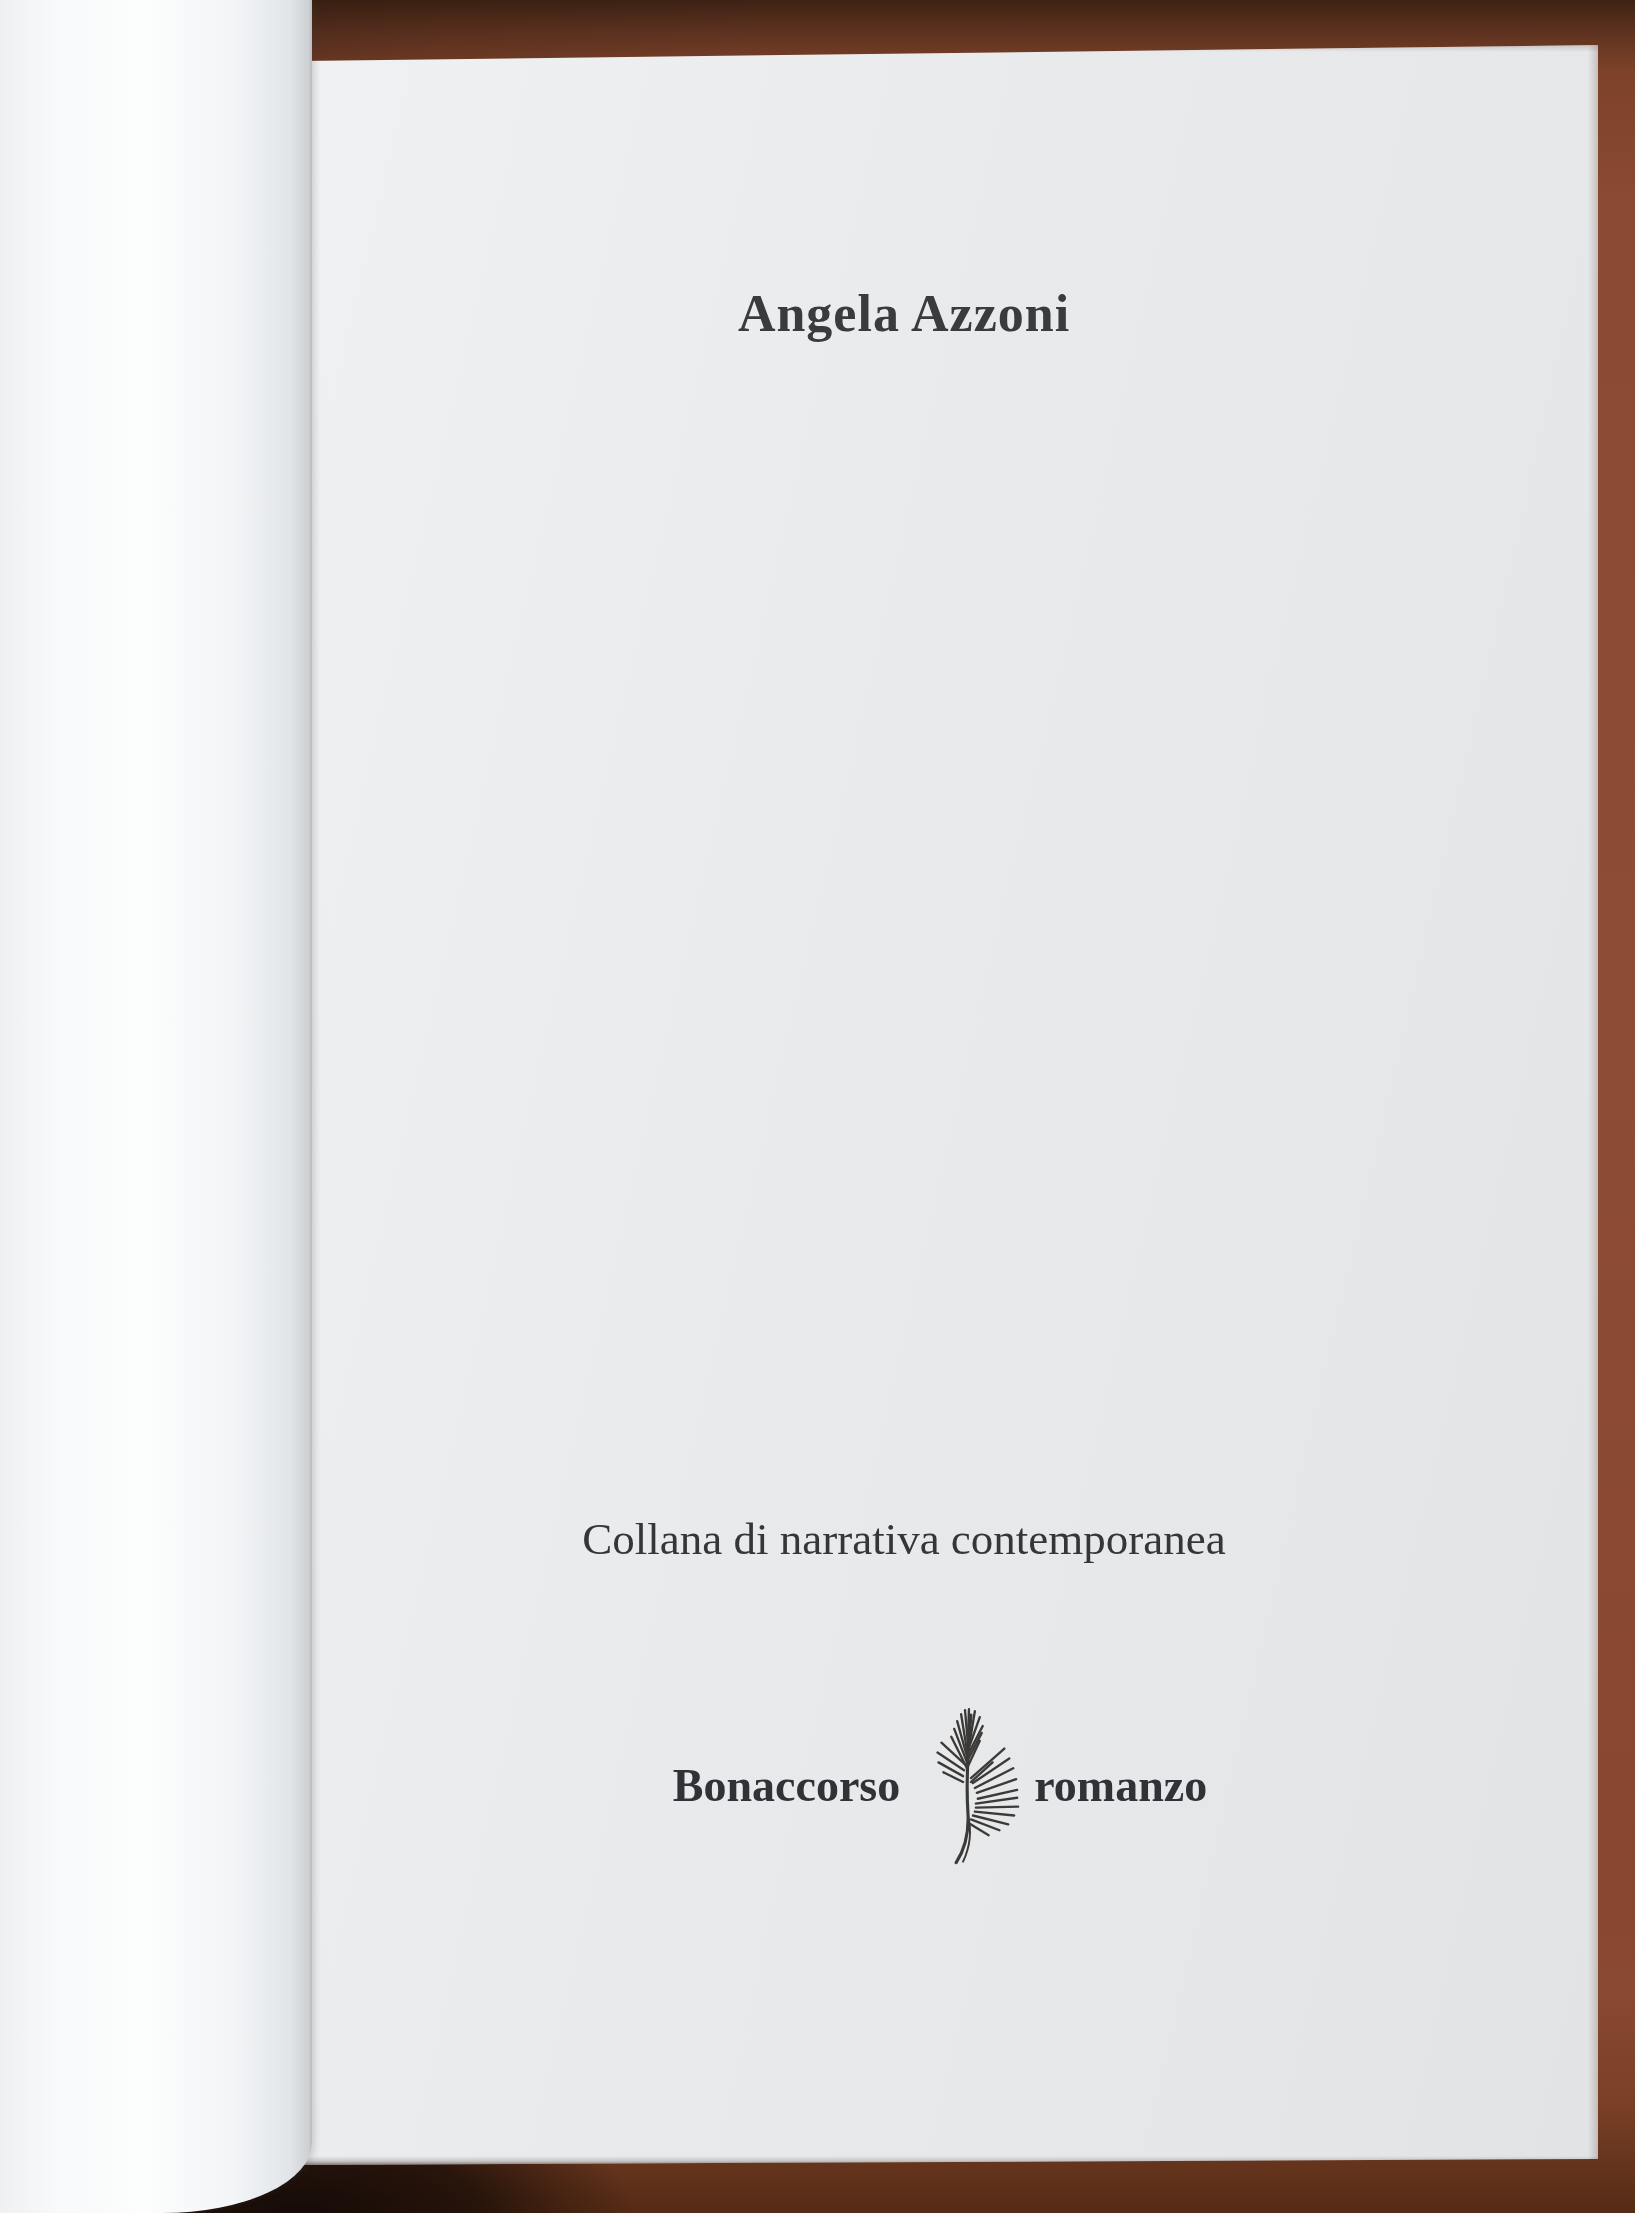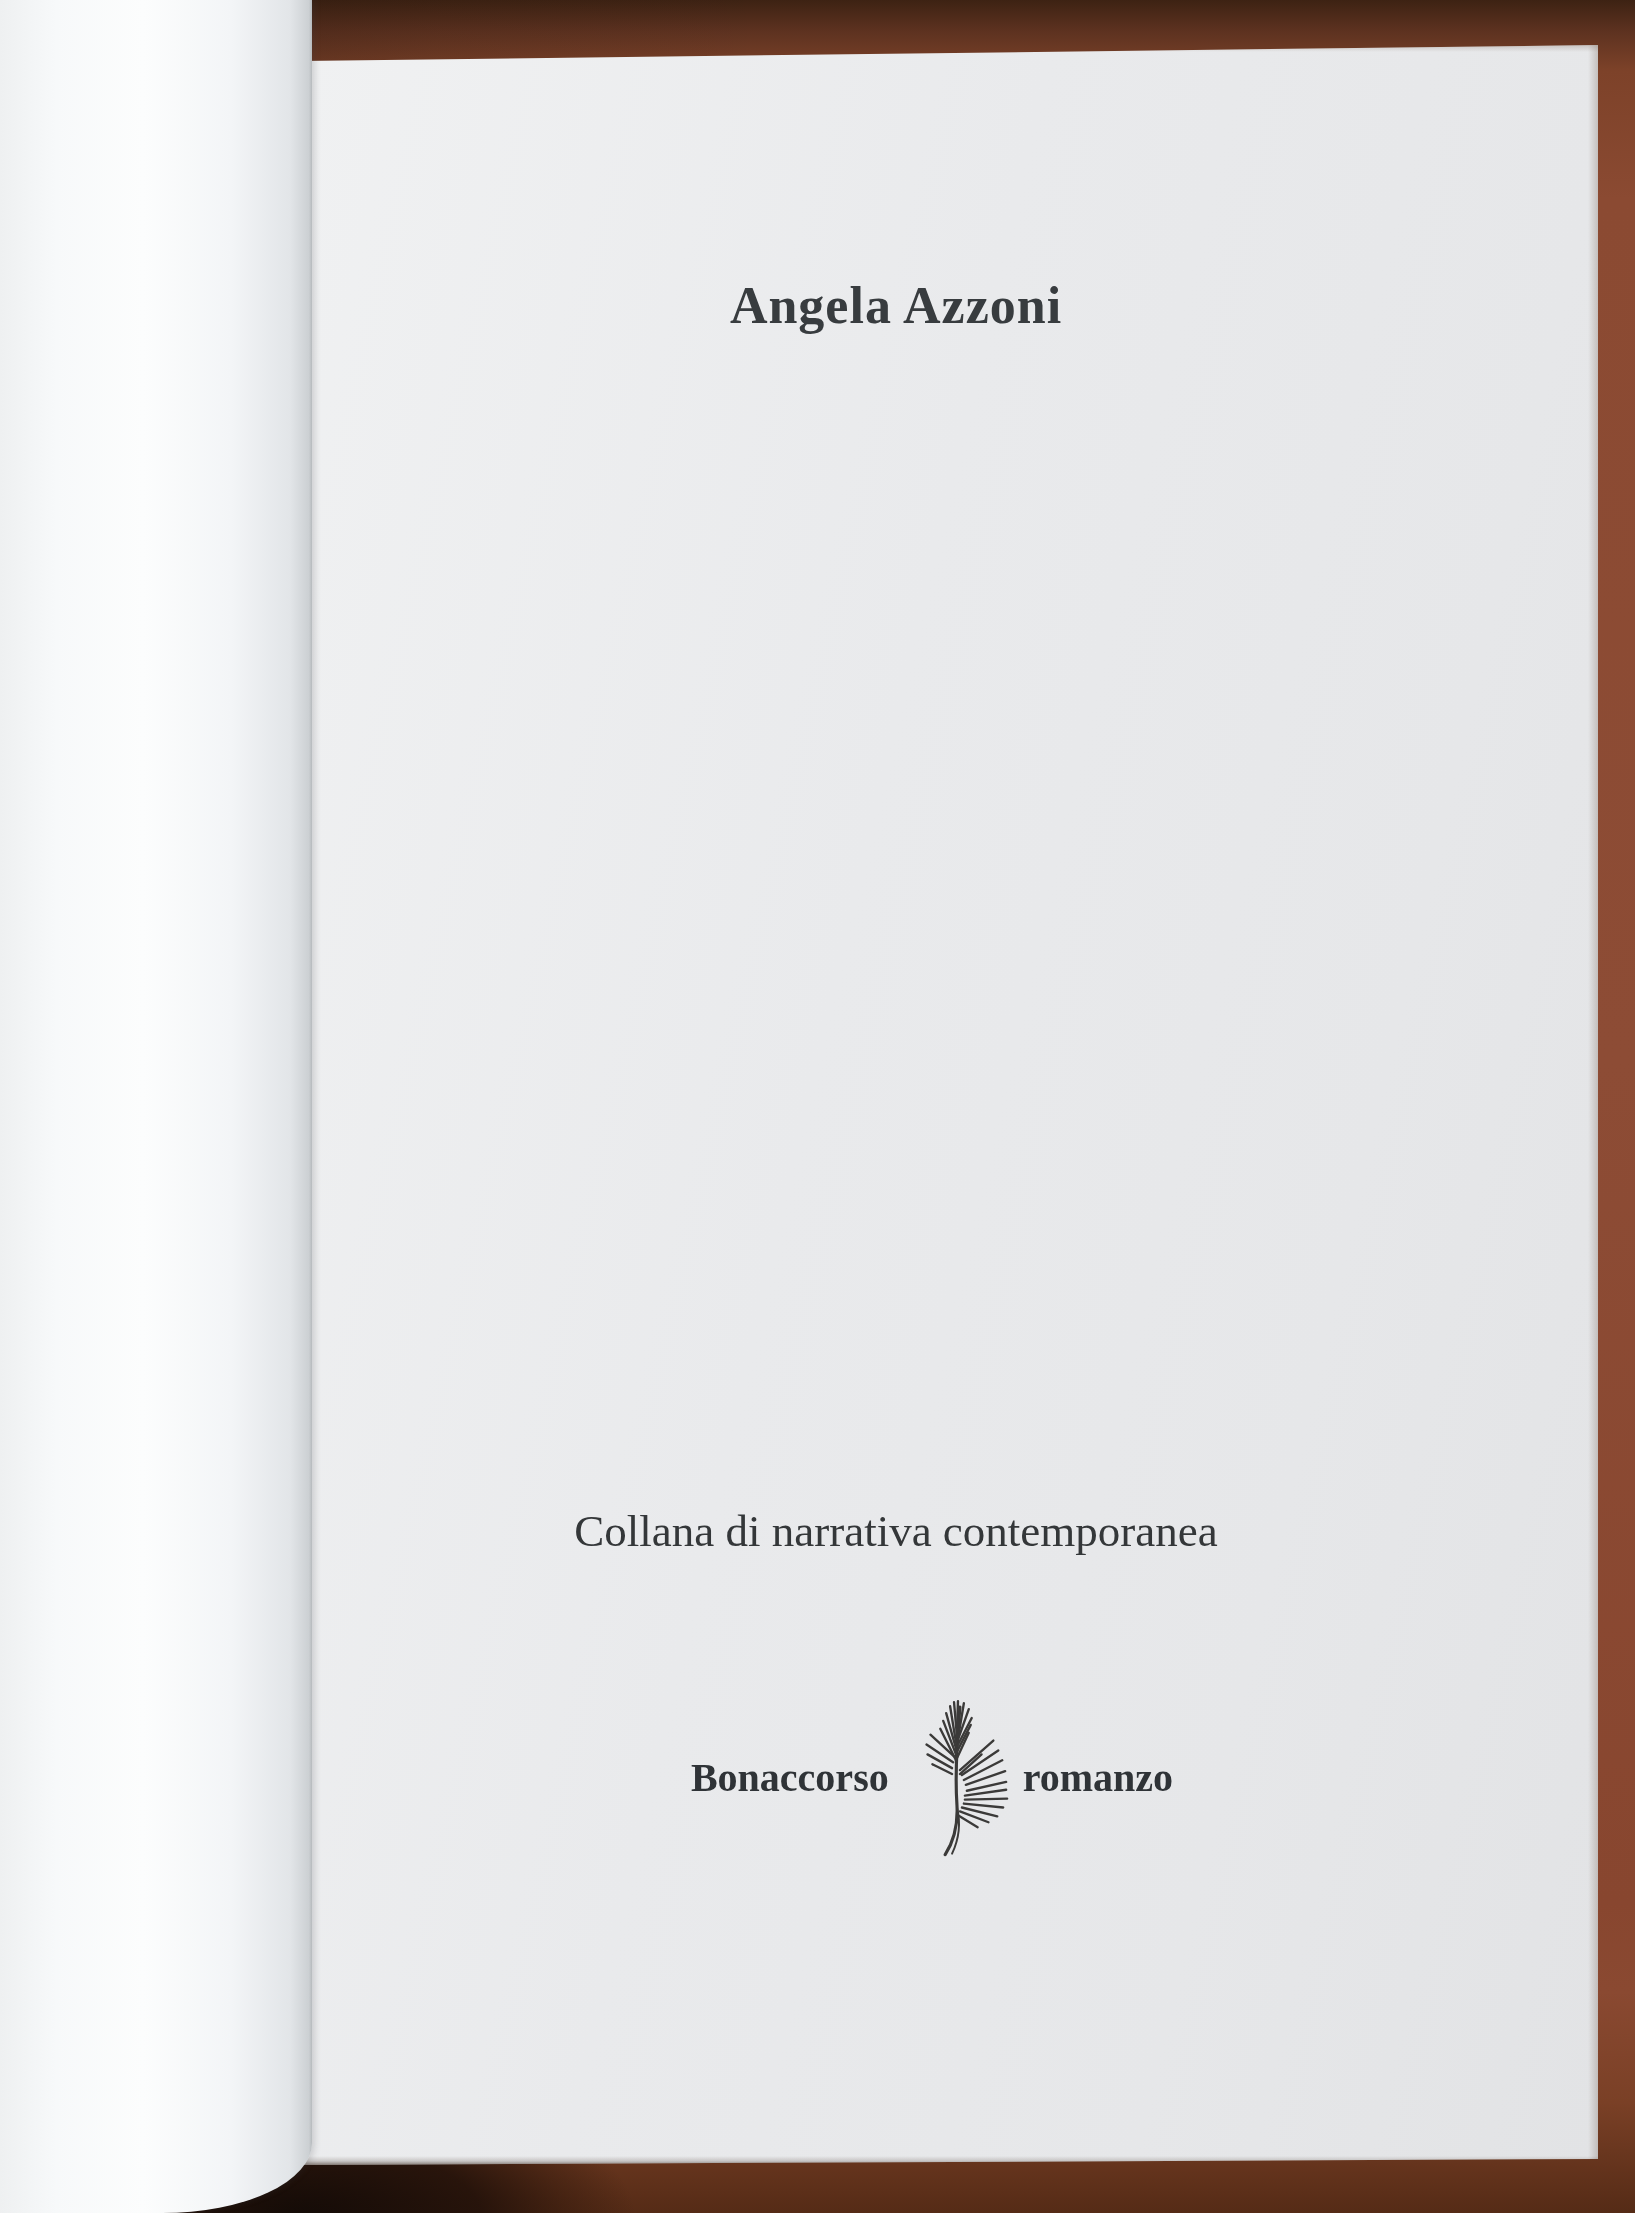--- a/index.html
+++ b/index.html
@@ -59,21 +59,21 @@
       linear-gradient(0deg, rgba(48,30,18,0.55) 0px, rgba(48,30,18,0.18) 4px, rgba(48,30,18,0) 9px),
       linear-gradient(270deg, rgba(120,100,88,0.30) 0px, rgba(120,100,88,0) 10px),
       linear-gradient(103deg, var(--page-bright) 0%, var(--page) 42%, #e6e7e9 74%, var(--page-dark) 100%);
     clip-path: polygon(0 16px, 100% 0%, 100% calc(100% - 6px), 0 100%);
   }
   .content {
     position: absolute;
     top: 0; bottom: 0; left: 0; right: 106px;
     text-align: center;
   }
-  .content > * { position: absolute; width: 100%; margin: 0; }
+  .content > * { position: absolute; width: 100%; margin: 8px; }
   .author {
     top: 231px;
     font-size: 52px; line-height: 60px;
     font-weight: bold; letter-spacing: 1px;
     color: var(--ink-author);
   }
   .title {
     top: 636px;
     font-size: 84px; line-height: 100px;
     font-weight: bold; letter-spacing: 4px;
@@ -88,21 +88,21 @@
   .series {
     top: 1458px;
     font-size: 45px; line-height: 56px;
     color: var(--ink-series);
   }
   .publisher {
     top: 1648px;
     display: flex; align-items: center; justify-content: center;
     gap: 8px;
     transform: translateX(36px);
-    font-size: 40px; font-weight: bold;
+    font-size: 46px; font-weight: bold;
     color: var(--ink-publisher);
   }
   .logo { display: inline-block; width: 118px; height: 168px; flex: 0 0 auto; }
   .logo svg { width: 100%; height: 100%; }
   
   .cover-edge {
     position: absolute;
     left: 0; top: 0;
     width: 312px; height: 2213px;
     background:

